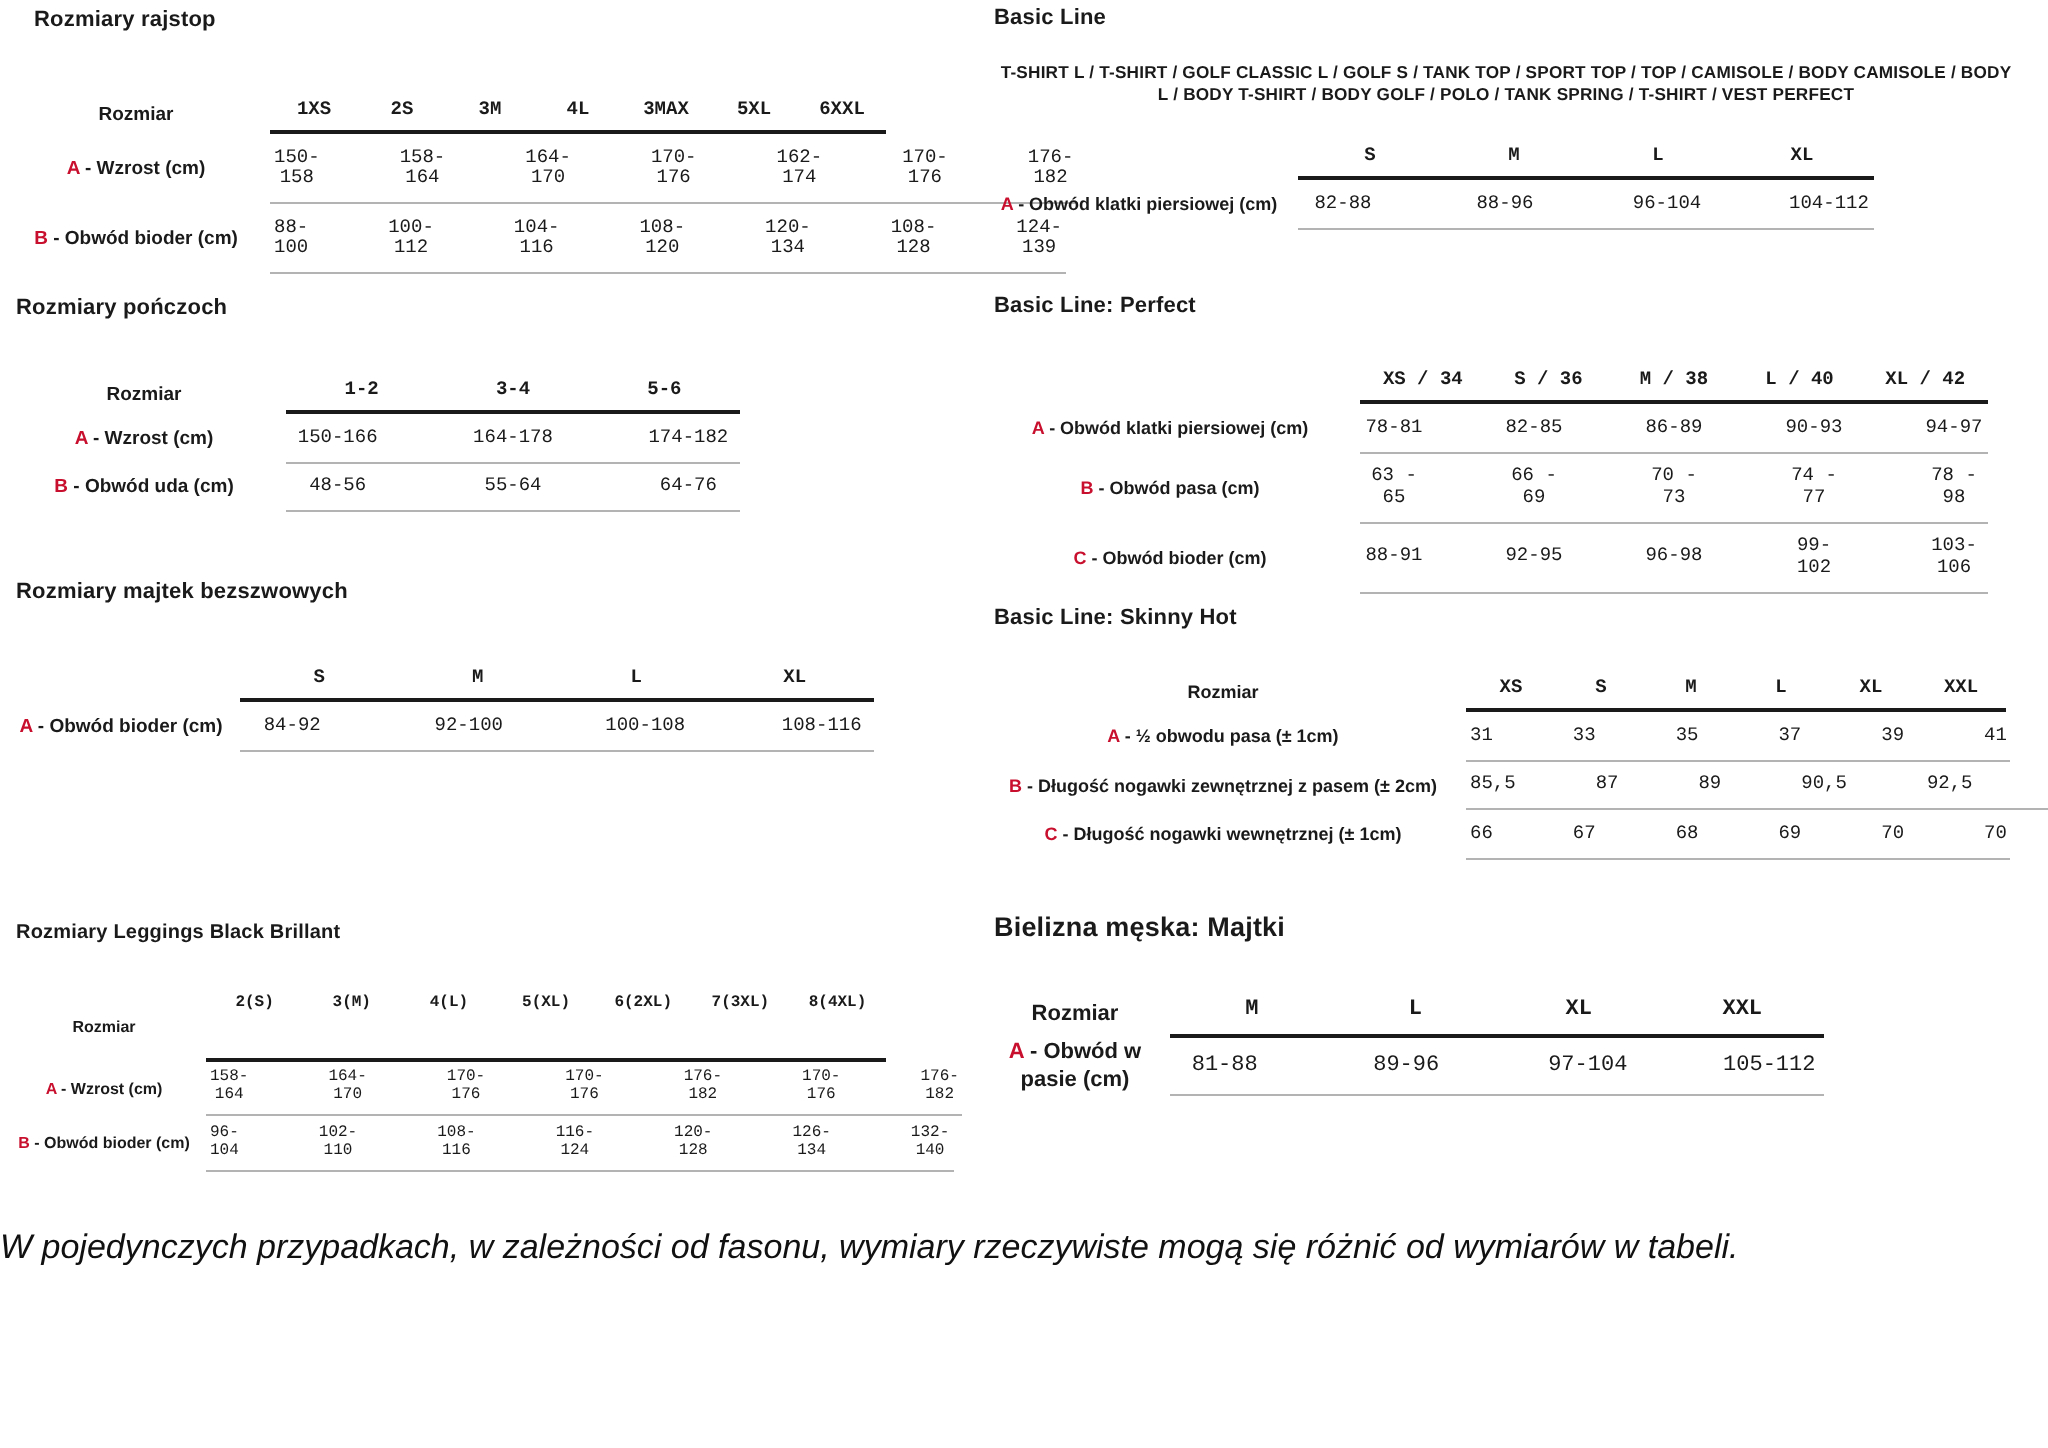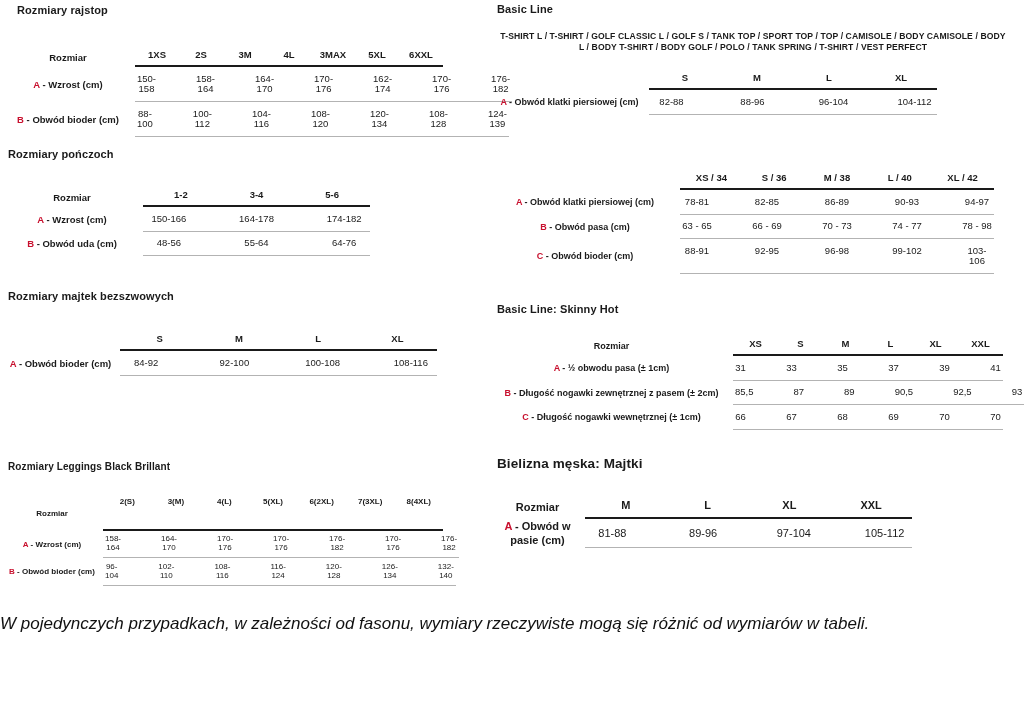--- a/index.html
+++ b/index.html
@@ -14,21 +14,21 @@
   .title.big{font-size:13.5px;}
 
   
   .sizetable{font-size:9.5px;}
   .trow{display:flex;align-items:stretch;}
   .tlabel{
     flex:0 0 var(--labelw);width:var(--labelw);box-sizing:border-box;
     text-align:center;padding-right:7px;font-weight:bold;
     align-self:center;line-height:1.2;
   }
-  .tvals{flex:1;display:flex;align-items:flex-start;}
+  .tvals{flex:1;display:flex;align-items:center;font-family:Liberation Mono, monospace;}
   .tcell{flex:1;text-align:center;padding:6.5px 2px;line-height:1.1;}
   .thead .tcell{font-weight:bold;padding:3px 2px 5px;}
   .thead .tvals{border-bottom:2px solid #1a1a1a;}
   .trow:not(.thead) .tvals{border-bottom:1px solid #b3b3b3;gap:36px;}
   .red{color:#c8102e;}
 
   .sizetable.small{font-size:8px;}
   .sizetable.small .tcell{padding:4.5px 2px;}
   .sizetable.small .thead .tcell{padding:2px 2px 22px;}
   .sizetable.big{font-size:11px;}
@@ -205,20 +205,21 @@
           <div class="tcell">82-88</div>
           <div class="tcell">88-96</div>
           <div class="tcell">96-104</div>
           <div class="tcell">104-112</div>
         </div>
       </div>
     </div>
 </section>
 
 <section class="sec" style="left:497px;top:147px;">
+  <h2 class="title">Basic Line: Perfect</h2>
   <div class="sizetable midlabel" style="width:497px;--labelw:183px;margin-top:23px;">
       <div class="trow thead">
         <div class="tlabel"></div>
         <div class="tvals">
           <div class="tcell">XS / 34</div>
           <div class="tcell">S / 36</div>
           <div class="tcell">M / 38</div>
           <div class="tcell">L / 40</div>
           <div class="tcell">XL / 42</div>
         </div>

